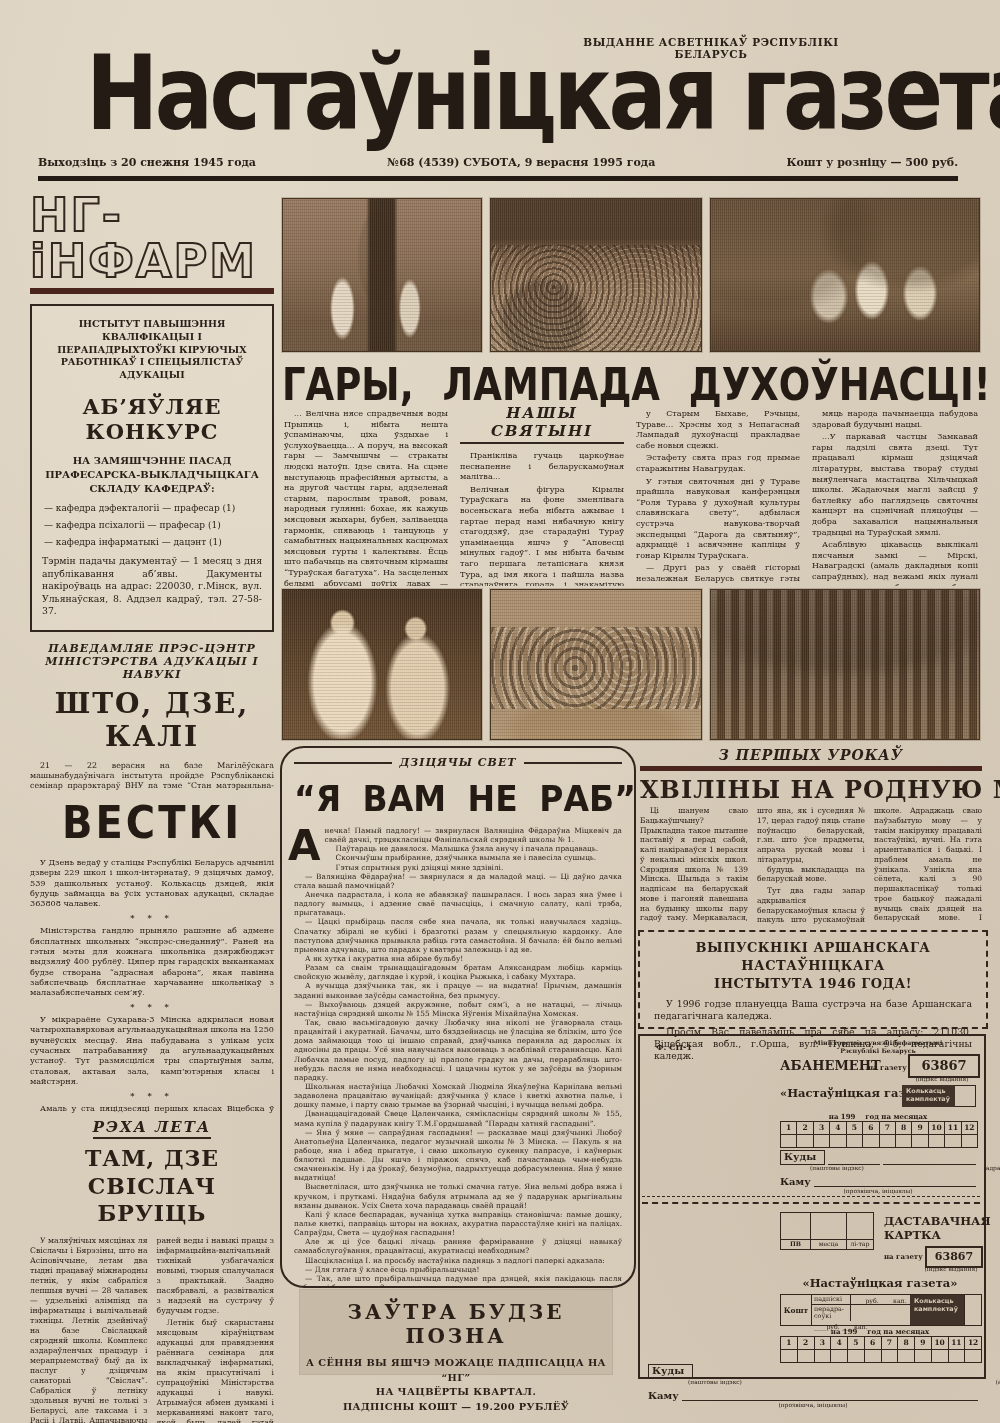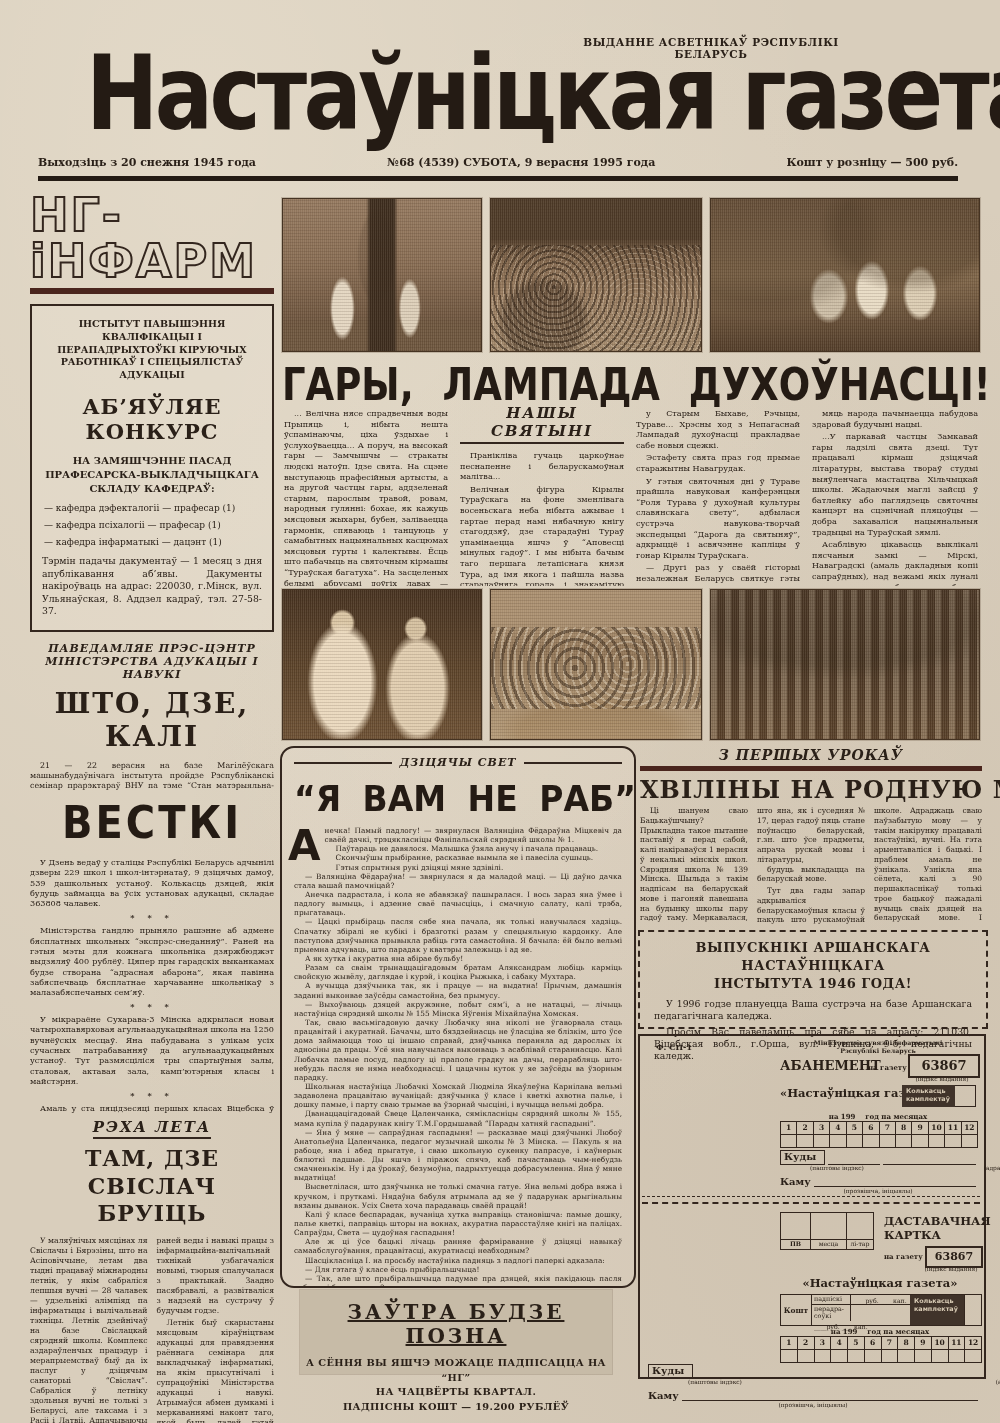--- a/index.html
+++ b/index.html
@@ -85,41 +85,41 @@
       repeating-linear-gradient(90deg,rgba(220,205,180,.30) 0 6px,rgba(60,42,26,.35) 6px 14px),
       linear-gradient(180deg,#584230 0%,#4c3826 45%,#63492f 100%);}
 
   
   .headline{font-family:"DejaVu Sans",sans-serif;font-weight:bold;font-size:37px;word-spacing:16px;letter-spacing:0;
     transform:scaleY(1.18);transform-origin:center top;color:#241b14;white-space:nowrap;}
   .subhead{display:inline-block;font:bold italic 15px "DejaVu Serif",serif;letter-spacing:2px;border-bottom:2px solid #33261e;padding-bottom:2px;}
   .artcol{font-size:8.1px;line-height:1.31;}
 
   
-  .kidbox{border:2.5px solid #33261e;border-radius:14px;padding:8px 12px 6px;background:rgba(255,250,238,.10);}
+  .kidbox{border:2.5px solid #33261e;border-radius:24px;padding:8px 12px 6px;background:rgba(255,250,238,.10);}
   .kicker-row{display:flex;align-items:center;gap:8px;}
   .kicker-row .ln{flex:1;height:2px;background:#33261e;}
   .kid-title{font-family:"DejaVu Sans",sans-serif;font-weight:bold;font-size:33px;word-spacing:10px;transform:scaleY(1.1);transform-origin:center top;color:#241b14;white-space:nowrap;}
   .kidcopy{font-size:7.35px;line-height:1.245;}
   .kidcopy p{margin:0;text-indent:11px;}
   .dropcap{float:left;font:bold 42px/0.82 "DejaVu Sans",sans-serif;margin:3px 4px 0 -6px;color:#241b14;}
 
   
   .nl-bar{background:#4a251d;height:5px;}
   .nl-title{font:bold 24px "DejaVu Serif",serif;letter-spacing:1px;white-space:nowrap;}
   .nlcopy{font-size:7.5px;line-height:1.3;}
 
   
   .dashedbox{border:2.5px dashed #33261e;padding:7px 14px 6px;}
   .grad-title{font:bold 13px "DejaVu Serif",serif;line-height:1.4;letter-spacing:.5px;}
   .grad-p{font-size:9.3px;line-height:1.3;margin:4px 0 0;text-indent:12px;text-align:justify;}
 
   
   .greybox{background:#c7bba7;box-shadow:0 0 0 1px rgba(90,70,50,.2);}
-  .tb-title{font:bold 20px "DejaVu Serif",serif;letter-spacing:3px;margin:10px 0 8px;text-decoration:underline;}
+  .tb-title{font:bold 20px "DejaVu Serif",serif;letter-spacing:3px;margin:10px 0 8px;}
   .tb-line{font:bold 9.8px "DejaVu Serif",serif;line-height:1.5;letter-spacing:.4px;}
 
   
   .form{border:2px solid #33261e;font-family:"DejaVu Serif",serif;}
   .fsmall{font-size:6.3px;line-height:1.25;font-weight:bold;}
   .ftitle{font:bold 13px "DejaVu Serif",serif;}
   .fpaper{font:bold 11.5px "DejaVu Serif",serif;}
   .idxbox{border:2px solid #33261e;text-align:center;font:bold 13px "DejaVu Serif",serif;line-height:20px;}
   .idxnote{font-size:5.9px;text-align:center;}
   .months{display:flex;border:1.2px solid #33261e;}
@@ -268,21 +268,21 @@
       <span class="kicker">ДЗІЦЯЧЫ СВЕТ</span>
       <span class="ln"></span>
     </div>
     <div class="c" style="margin:8px 0 10px;"><span class="kid-title" style="display:inline-block;">“Я ВАМ НЕ РАБ”</span></div>
     <div class="kidcopy j">
       <p style="text-indent:0;">
         <span class="dropcap">А</span><span>нечка! Памый падлогу! — звярнулася Валянціна Фёдараўна Міцкевіч да сваёй дачкі, трэцякласніцы Фаніпальскай сярэдняй школы № 1.</span>
       </p>
       <div>
           <p>Паўтараць не давялося. Малышка ўзяла анучу і пачала працаваць.</p>
-          <p>Скончыўшы прыбіранне, расказвае вымыла яе і павесіла сушыць.</p>
+          <p>Скончыўшы прыбіранне, дзяўчынка вымыла яе і павесіла сушыць.</p>
           <p>Гэтыя спрытныя рукі дзіцяці мяне здзівілі.</p>
           <p>— Валянціна Фёдараўна! — звярнулася я да маладой маці. — Ці даўно дачка стала вашай памочніцай?</p>
           <p>Анечка падрастала, і кола яе абавязкаў пашыралася. І вось зараз яна ўмее і падлогу вымыць, і адзенне сваё пачысціць, і смачную салату, калі трэба, прыгатаваць.</p>
           <p>— Цацкі прыбіраць пасля сябе яна пачала, як толькі навучылася хадзіць. Спачатку збіралі яе кубікі і бразготкі разам у спецыяльную кардонку. Але паступова дзяўчынка прывыкла рабіць гэта самастойна. Я бачыла: ёй было вельмі прыемна адчуваць, што парадак у кватэры залежыць і ад яе.</p>
           <p>А як хутка і акуратна яна абірае бульбу!</p>
           <p>Разам са сваім трынаццацігадовым братам Аляксандрам любіць карміць свойскую жывёлу, даглядае і курэй, і коціка Рыжыка, і сабаку Мухтара.</p>
           <p>А вучыцца дзяўчынка так, як і працуе — на выдатна! Прычым, дамашнія заданні выконвае заўсёды самастойна, без прымусу.</p>
           <p>— Выхоўваюць дзяцей акружэнне, побыт сям’і, а не натацыі, — лічыць настаўніца сярэдняй школы № 155 Мінска Яўгенія Міхайлаўна Хомская.</p>
           <p>Так, сваю васьмігадовую дачку Любачку яна ніколі не ўгаворвала стаць працавітай і акуратнай. Бачачы, што бяздзейнасць не ўласціва яе блізкім, што ўсе дома займаюцца тою ці іншаю справай, дзяўчынка пераняла ад дарослых іх адносіны да працы. Усё яна навучылася выконваць з асаблівай стараннасцю. Калі Любачка памые посуд, падлогу ці праполе градку на дачы, перарабляць што-небудзь пасля яе няма неабходнасці. І цацачны куток у яе заўсёды ва ўзорным парадку.</p>
           <p>Школьная настаўніца Любачкі Хомскай Людміла Якаўлеўна Карнілава вельмі задаволена працавітаю вучаніцай: дзяўчынка ў класе і кветкі ахвотна палье, і дошку памые, і парту сваю трымае ва ўзорнай чысціні, і вучыцца вельмі добра.</p>

